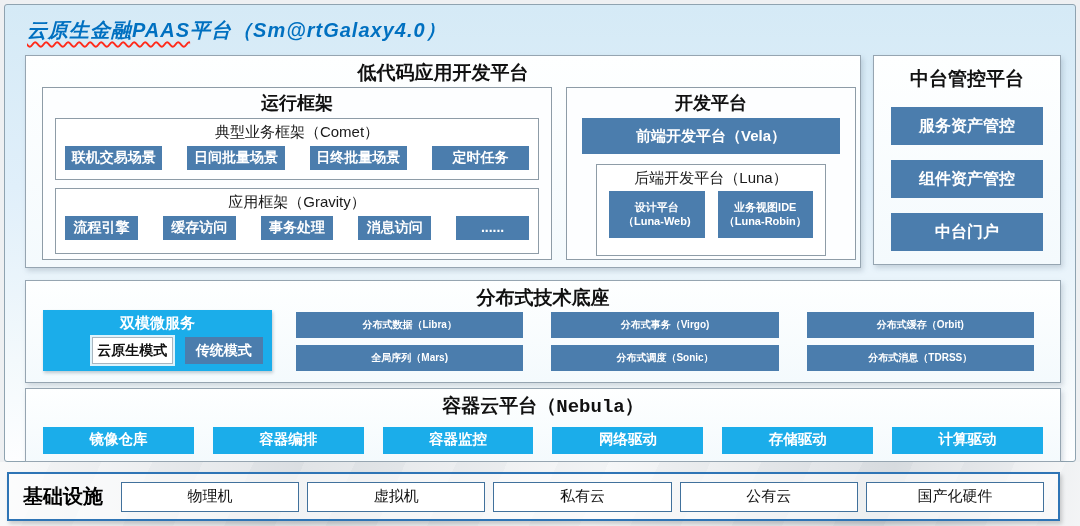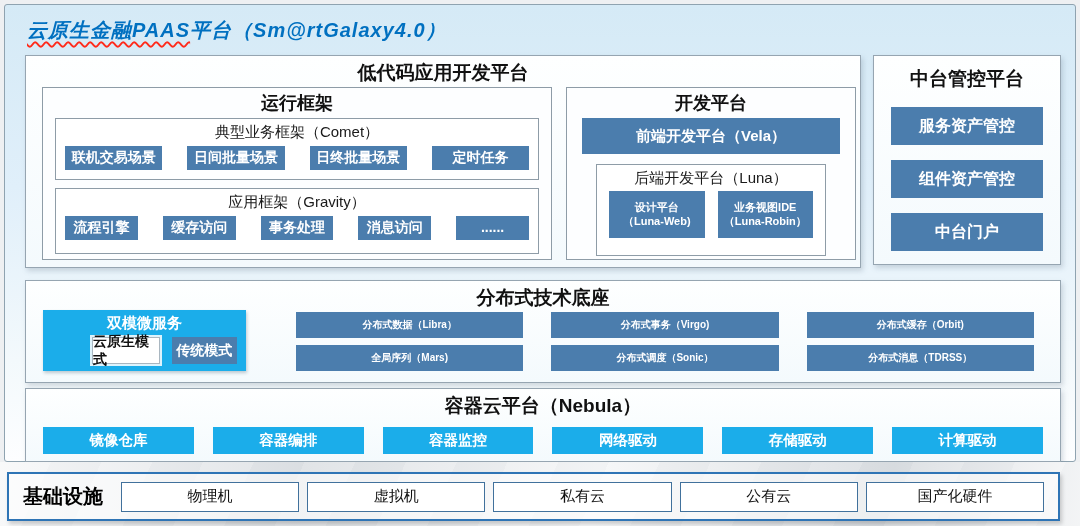--- a/index.html
+++ b/index.html
@@ -60,38 +60,38 @@
   .luna-row .btn { flex:1; height:47px; flex-direction:column; font-size:11px;text-align:center; }
 
   
   .midplat { left:868px; top:50px; width:188px; height:210px; padding-top:6px; }
   .mid-btn { height:38px; margin:15px 17px 0; font-size:16px; }
   .mid-btn:first-of-type { margin-top:19px; }
 
   
   .distributed { left:20px; top:275px; width:1036px; height:103px; }
   .dual {
-    position:absolute; left:17px; top:29px; width:203px; height:61px;
+    position:absolute; left:17px; top:29px; width:229px; height:61px;
     background:#1badea; box-shadow:1px 2px 3px rgba(60,90,110,.3);
   }
   .dual-title { color:#fff; font-weight:bold; font-size:15px; text-align:center; padding-top:4px; }
   .dual-row { display:flex; gap:12px; padding:4px 9px 0; }
   .mode { flex:1; height:27px; display:flex; align-items:center; justify-content:center;
           font-size:14px; font-weight:600; }
   .mode-native { background:#fff; color:#111; border:1px solid #a9b6c0; box-shadow:0 0 0 2px rgba(255,255,255,.85);margin-left:40px; }
   .mode-legacy { background:#4b7dad; color:#fff; }
   .dist-grid {
     position:absolute; left:270px; right:26px; top:31px;
     display:grid; grid-template-columns:1fr 1fr 1fr; grid-auto-rows:26px;
     column-gap:28px; row-gap:7px;
   }
   .dist-grid .btn { font-size:10px; }
 
   
-  .container-cloud { left:20px; top:383px; width:1036px; height:74px; }
+  .container-cloud { left:20px; top:383px; width:1036px; height:74px;font-family:Liberation Mono, monospace; }
   .nebula-row { display:flex; gap:19px; padding:8px 17px 0; }
   .nebula-row .btn { flex:1; height:27px; background:#1badea; font-size:14.5px; }
 
   
   .infra-strip {
     position:absolute; left:0; top:462px; width:1080px; height:64px;
     background:
       linear-gradient(100deg, rgba(255,255,255,.65) 0%, rgba(205,210,215,.35) 28%,
         rgba(255,255,255,.55) 55%, rgba(198,204,210,.4) 82%, rgba(255,255,255,.6) 100%),
       repeating-linear-gradient(115deg,#eceef0 0 46px,#e2e5e8 46px 92px);

